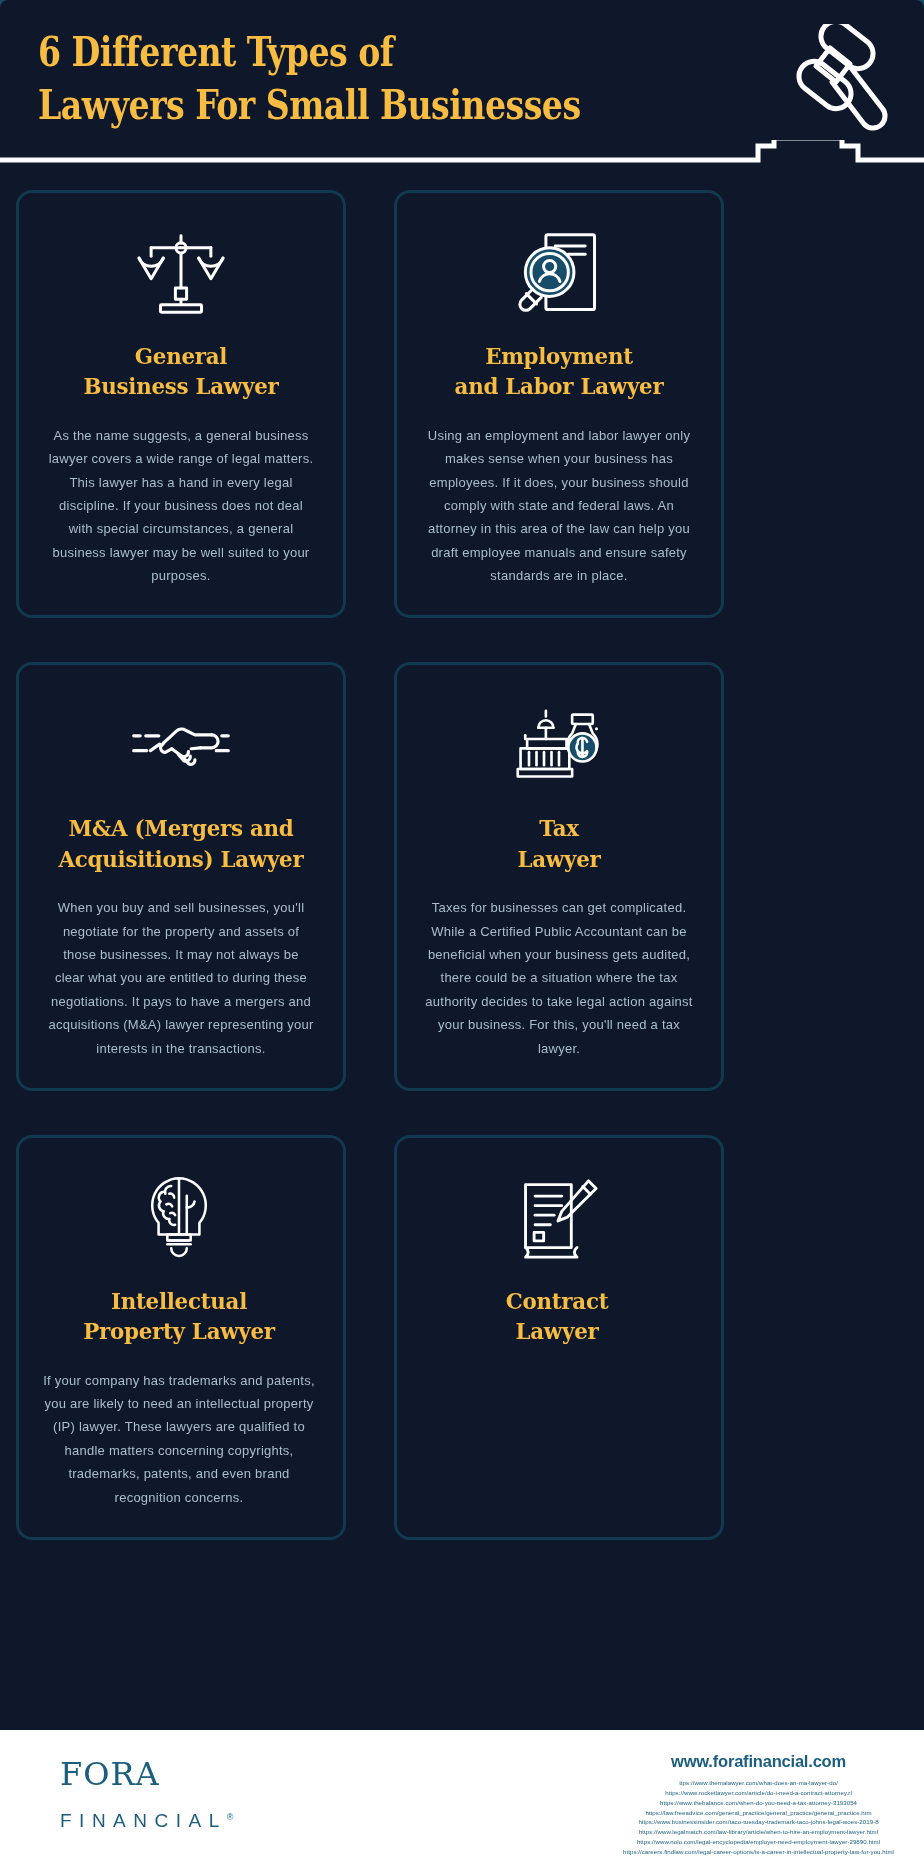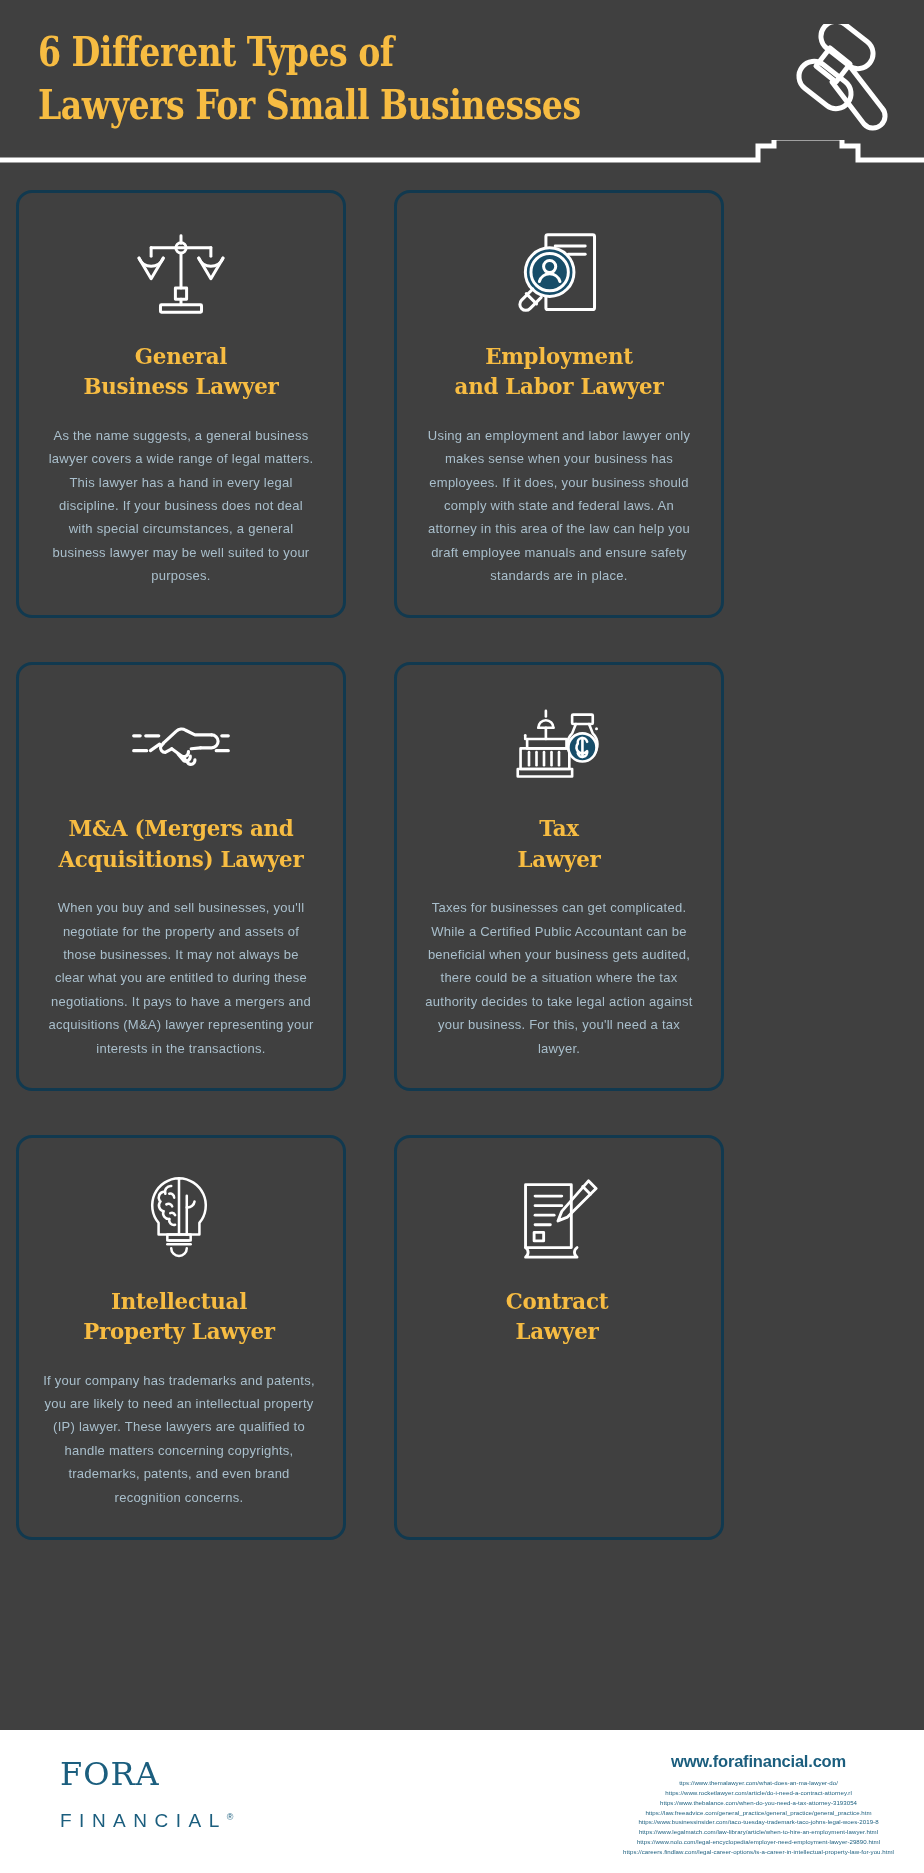--- a/index.html
+++ b/index.html
@@ -10,21 +10,22 @@
     width: 924px;
     height: 1873px;
     background: #174d69;
     font-family: "Liberation Sans", sans-serif;
     overflow: hidden;
   }
   .page {
     position: relative;
     width: 924px;
     height: 1873px;
-    background: #404040;
+    background: #0f172a;
+    border-radius: 8px;
   }
 
   
   .header {
     position: relative;
     height: 178px;
     padding: 0;
   }
   .header-title {
     position: absolute;

